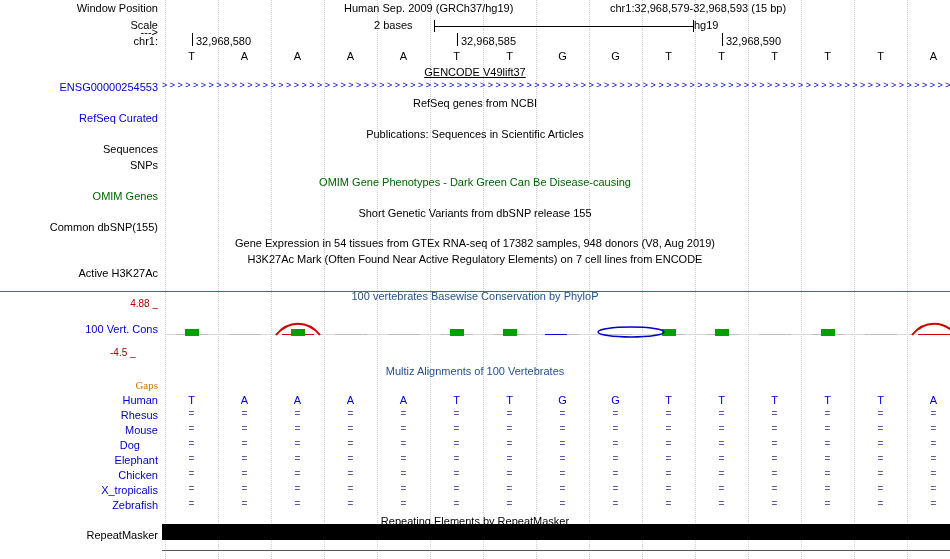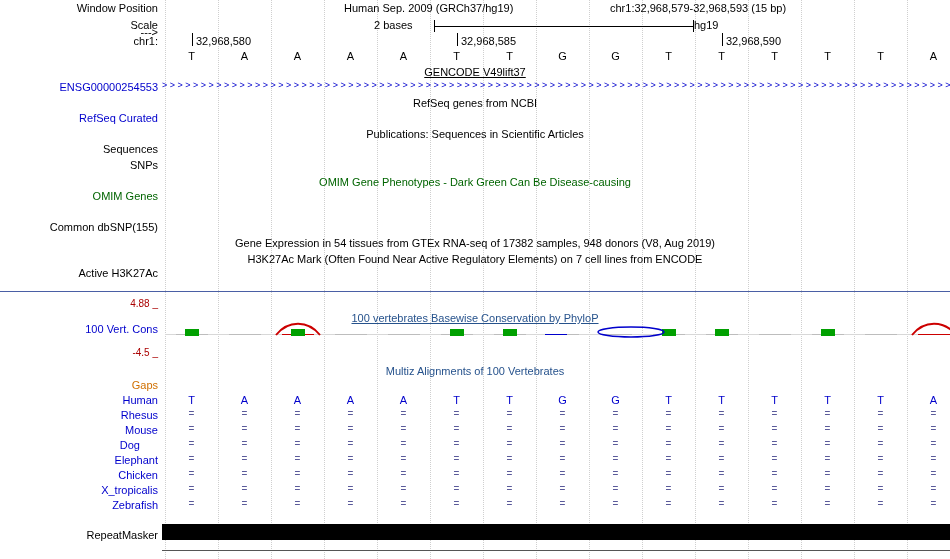--- a/index.html
+++ b/index.html
@@ -162,32 +162,33 @@
   <div class="trk-title" style="left:0px;top:128px;">Publications: Sequences in Scientific Articles</div>
 
   <div class="trk-title" style="left:0px;top:97px;">RefSeq genes from NCBI</div>
   <div class="lbl" style="left:0px;top:143px;width:158px;">Sequences</div>
 
   <div class="lbl" style="left:0px;top:159px;width:158px;">SNPs</div>
 
   <div class="trk-title green" style="left:0px;top:176px;">OMIM Gene Phenotypes - Dark Green Can Be Disease-causing</div>
   <div class="lbl green" style="left:0px;top:190px;width:158px;">OMIM Genes</div>
 
+  <div class="trk-title" style="left:0px;top:207px;">Short Genetic Variants from dbSNP release 155</div>
   <div class="lbl" style="left:0px;top:221px;width:158px;">Common dbSNP(155)</div>
 
   <div class="trk-title" style="left:0px;top:237px;">Gene Expression in 54 tissues from GTEx RNA-seq of 17382 samples, 948 donors (V8, Aug 2019)</div>
 
   <div class="trk-title" style="left:0px;top:253px;">H3K27Ac Mark (Often Found Near Active Regulatory Elements) on 7 cell lines from ENCODE</div>
   <div class="lbl" style="left:0px;top:267px;width:158px;">Active H3K27Ac</div>
 
   <div class="hline-blue" style="left:0px;top:291px;width:950px;"></div>
 
-  <div class="trk-title" style="left:0px;top:312px;color:#26528c;text-decoration:underline;">100 vertebrates Basewise Conservation by PhyloP</div>
+  <div class="trk-title" style="left:0px;top:290px;color:#26528c;">100 vertebrates Basewise Conservation by PhyloP</div>
   <div class="cons-axis" style="left:110px;top:298px;width:48px;text-align:right;">4.88 _</div>
-  <div class="cons-axis" style="left:110px;top:347px;width:48px;text-align:right;">-4.5 _</div>
+  <div class="cons-axis" style="left:110px;top:347px;width:48px;text-align:left;">-4.5 _</div>
   <div class="lbl blue" style="left:0px;top:323px;width:158px;">100 Vert. Cons</div>
 
   <div id="cons-area">
       <div class="cons-zero" style="left: 165px; top: 334px; width: 785px; background: rgb(216, 216, 216);"></div>
       <div style="position: absolute; left: 175.5px; top: 334px; width: 32px; height: 1px; background: rgb(189, 189, 189);"></div>
       <div style="position: absolute; left: 228.5px; top: 334px; width: 32px; height: 1px; background: rgb(189, 189, 189);"></div>
       <div style="position: absolute; left: 281.5px; top: 334px; width: 32px; height: 1px; background: rgb(204, 0, 0);"></div>
       <div style="position: absolute; left: 334.5px; top: 334px; width: 32px; height: 1px; background: rgb(189, 189, 189);"></div>
       <div style="position: absolute; left: 387.5px; top: 334px; width: 32px; height: 1px; background: rgb(189, 189, 189);"></div>
       <div style="position: absolute; left: 440.5px; top: 334px; width: 32px; height: 1px; background: rgb(189, 189, 189);"></div>
@@ -213,21 +214,21 @@
       <svg width="48" height="16" style="position: absolute; left: 909.5px; top: 322px;">
         <path d="M2,13 C14,-2 34,-2 46,13" fill="none" stroke="#cc0000" stroke-width="2"></path>
       </svg>
       <svg width="70" height="14" style="position: absolute; left: 595.5px; top: 325px;">
         <ellipse cx="35" cy="7" rx="33" ry="5" fill="none" stroke="#0000cc" stroke-width="1.5"></ellipse>
       </svg>
       <div style="position: absolute; left: 544.5px; top: 334px; width: 22px; height: 1px; background: rgb(0, 0, 204);"></div>
     </div>
 
   <div class="trk-title" style="left:0px;top:365px;color:#26528c;">Multiz Alignments of 100 Vertebrates</div>
-  <div class="lbl orange" style="left:0px;top:379px;width:158px;">Gaps</div>
+  <div class="lbl orange" style="left:0px;top:379px;width:158px;font-family:Liberation Serif, serif;">Gaps</div>
 
   <div id="multiz-labels">
       <div class="lbl blue" style="left: 0px; width: 158px; top: 394px;">Human</div>
       <div class="lbl blue" style="left: 0px; width: 158px; top: 409px;">Rhesus</div>
       <div class="lbl blue" style="left: 0px; width: 158px; top: 424px;">Mouse</div>
       <div class="lbl blue" style="left: 0px; width: 140px; top: 439px;">Dog</div>
       <div class="lbl blue" style="left: 0px; width: 158px; top: 454px;">Elephant</div>
       <div class="lbl blue" style="left: 0px; width: 158px; top: 469px;">Chicken</div>
       <div class="lbl blue" style="left: 0px; width: 158px; top: 484px;">X_tropicalis</div>
       <div class="lbl blue" style="left: 0px; width: 158px; top: 499px;">Zebrafish</div>
@@ -348,17 +349,18 @@
       <div class="eqmark" style="top: 499px; left: 555.5px;">=</div>
       <div class="eqmark" style="top: 499px; left: 608.5px;">=</div>
       <div class="eqmark" style="top: 499px; left: 661.5px;">=</div>
       <div class="eqmark" style="top: 499px; left: 714.5px;">=</div>
       <div class="eqmark" style="top: 499px; left: 767.5px;">=</div>
       <div class="eqmark" style="top: 499px; left: 820.5px;">=</div>
       <div class="eqmark" style="top: 499px; left: 873.5px;">=</div>
       <div class="eqmark" style="top: 499px; left: 926.5px;">=</div>
     </div>
 
+  <div class="trk-title" style="left:0px;top:515px;">Repeating Elements by RepeatMasker</div>
   <div class="lbl" style="left:0px;top:529px;width:158px;">RepeatMasker</div>
   <div class="rmbar" style="left:162px;top:524px;width:788px;height:16px;"></div>
   <div class="hline" style="left:162px;top:550px;width:788px;height:1px;background:#555;"></div>
 
 </div>
 
 </body></html>

